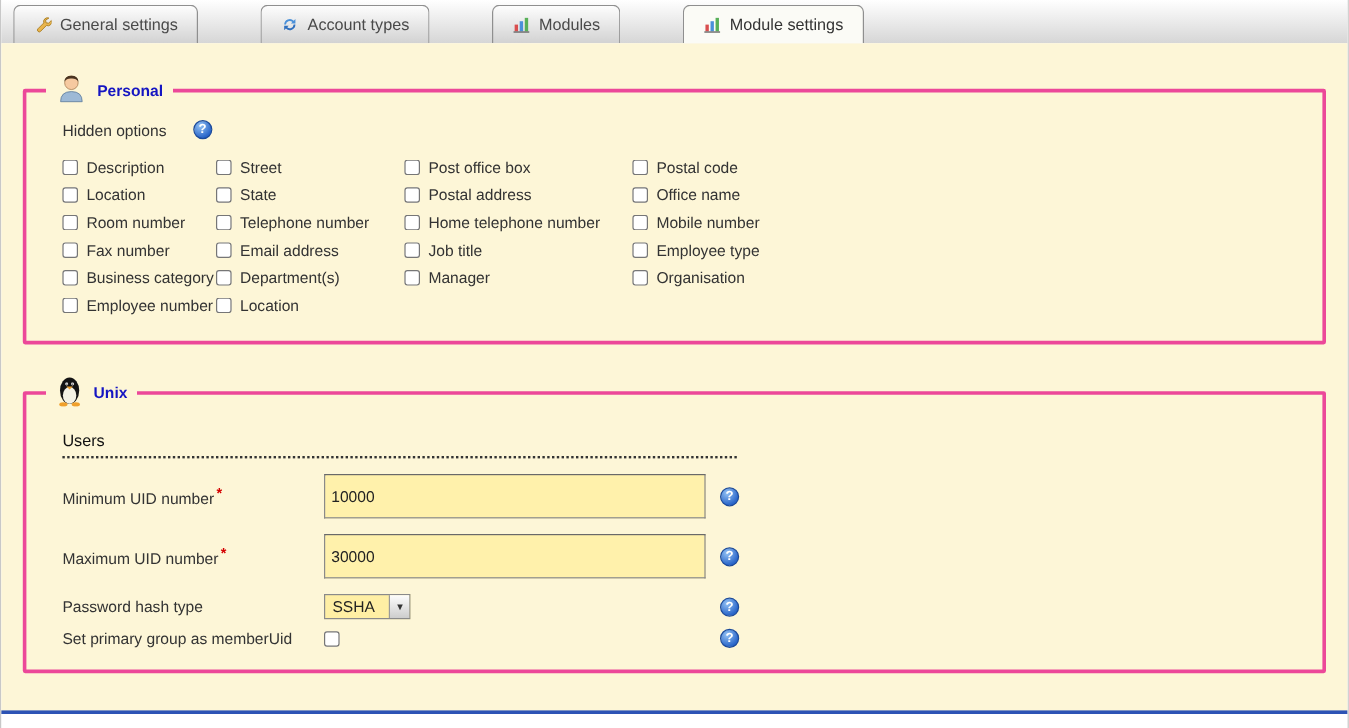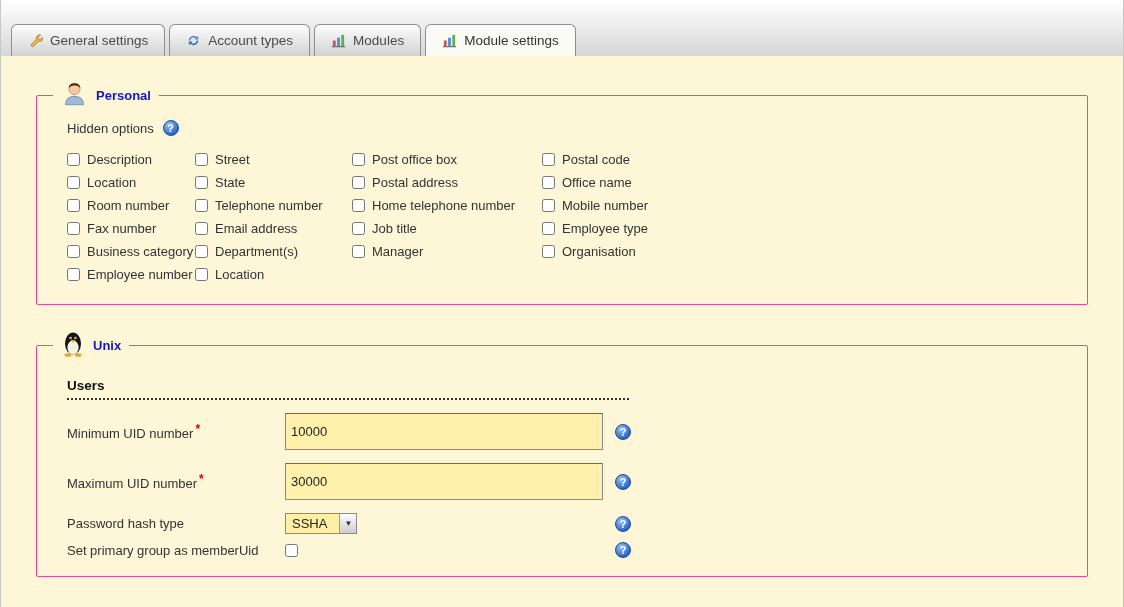--- a/index.html
+++ b/index.html
@@ -7,23 +7,23 @@
   body {
     width:1124px; height:607px;
     font-family:"Liberation Sans", sans-serif;
     font-size:13px; color:#333;
     background:#fff;
     border-left:1px solid #c8c8c8; border-right:1px solid #c8c8c8;
     overflow:hidden;
   }
   
   .tabstrip {
-    height:56px; padding:0 0 0 10px;
+    height:36px; padding:0 0 0 10px;
     background:linear-gradient(#ffffff, #d6d6d6);
-    display:flex; align-items:flex-end;
+    display:flex; align-items:flex-end;gap:48px;
   }
   .tab {
     display:flex; align-items:center; gap:7px;
     padding:8px 16px;
     background:linear-gradient(#fdfdfd,#d2d2d2);
     border:1px solid #8f8f8f; border-bottom:none;
     border-radius:6px 6px 0 0;
     margin-right:4px; color:#4a4a4a; cursor:pointer;
     font-size:13.5px; white-space:nowrap;
   }
@@ -31,47 +31,47 @@
     background:#fbfbf6; color:#333;
   }
   .tab svg { display:block; }
   
   .content {
     height:559px; background:#fdf6d7;
     border-bottom:3px solid #2d53b5;
     padding:14px 14px 0; overflow:hidden;
   }
   fieldset {
-    border:1px solid #ec4899; border-radius:2px;
-    margin:10px 21px 0; padding:2px 16px 18px;
+    border:3px solid #ec4899; border-radius:2px;
+    margin:10px 4px 0; padding:2px 16px 18px;
   }
   fieldset.unix { margin-top:26px; }
   legend {
     display:flex; align-items:center; gap:8px;
     padding:0 8px; margin-left:0px;
   }
   .legend-title { color:#1515c2; font-weight:bold; font-size:13px; }
   
   .hidden-options-row {
-    display:flex; align-items:center; gap:7px;
+    display:flex; align-items:center; gap:20px;
     margin:8px 0 12px 14px; color:#333;
   }
   .cb-grid {
     display:grid;
     grid-template-columns:128px 157px 190px 1fr;
     grid-auto-rows:23px;
     align-items:center;
     margin-left:14px;
   }
   .cb-item { display:flex; align-items:center; gap:7px; cursor:default; }
   .cb-item input { margin:0; width:13px; height:13px; }
   
   .subheader {
     width:562px; margin:16px 0 0 14px; padding-bottom:5px;
-    font-weight:bold; font-size:13.5px; color:#111;
+    font-weight:normal; font-size:13.5px; color:#111;
     border-bottom:2px dotted #333;
   }
   .field-row {
     display:flex; align-items:center;
     margin:13px 0 0 14px;
   }
   .flabel { width:218px; color:#333; }
   .req { color:#d40000; font-weight:bold; font-size:12px; vertical-align:super; margin-left:2px; }
   input.textfield {
     width:318px; height:37px; padding:0 5px;

